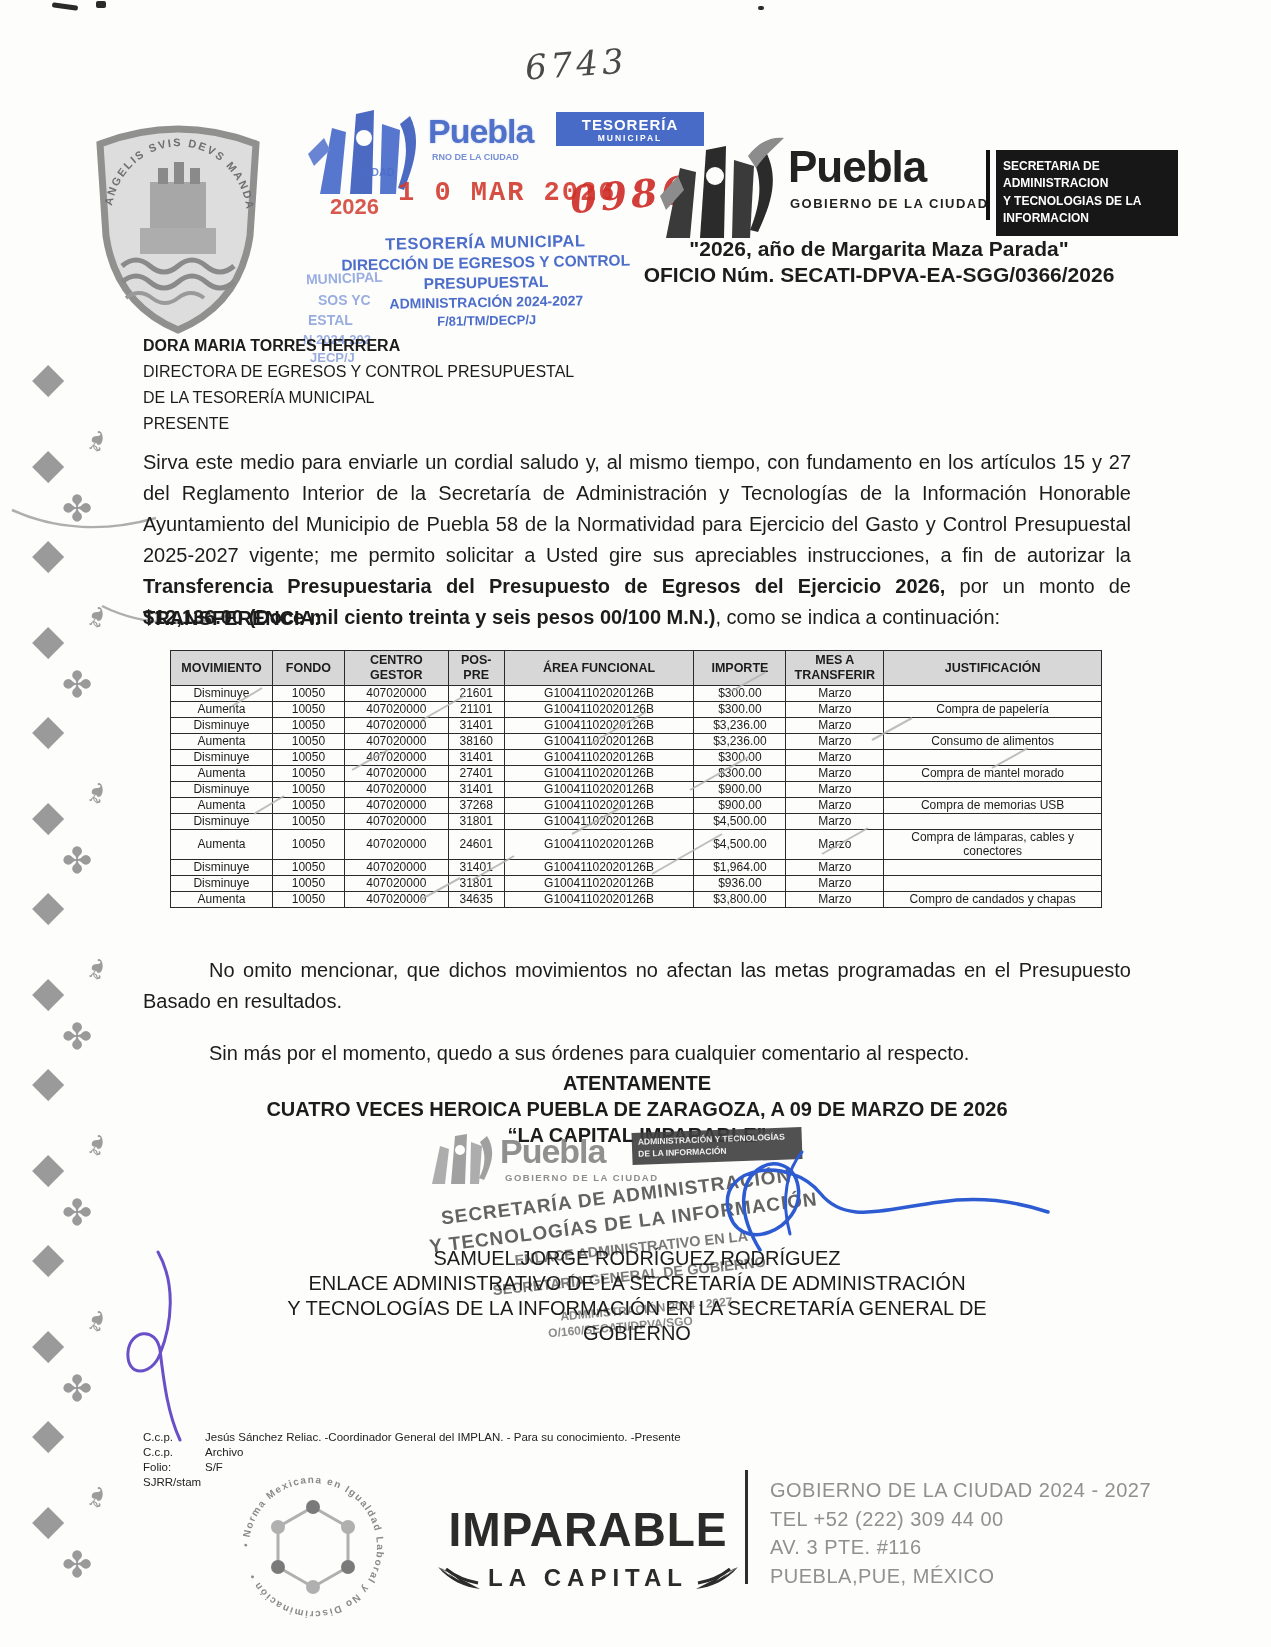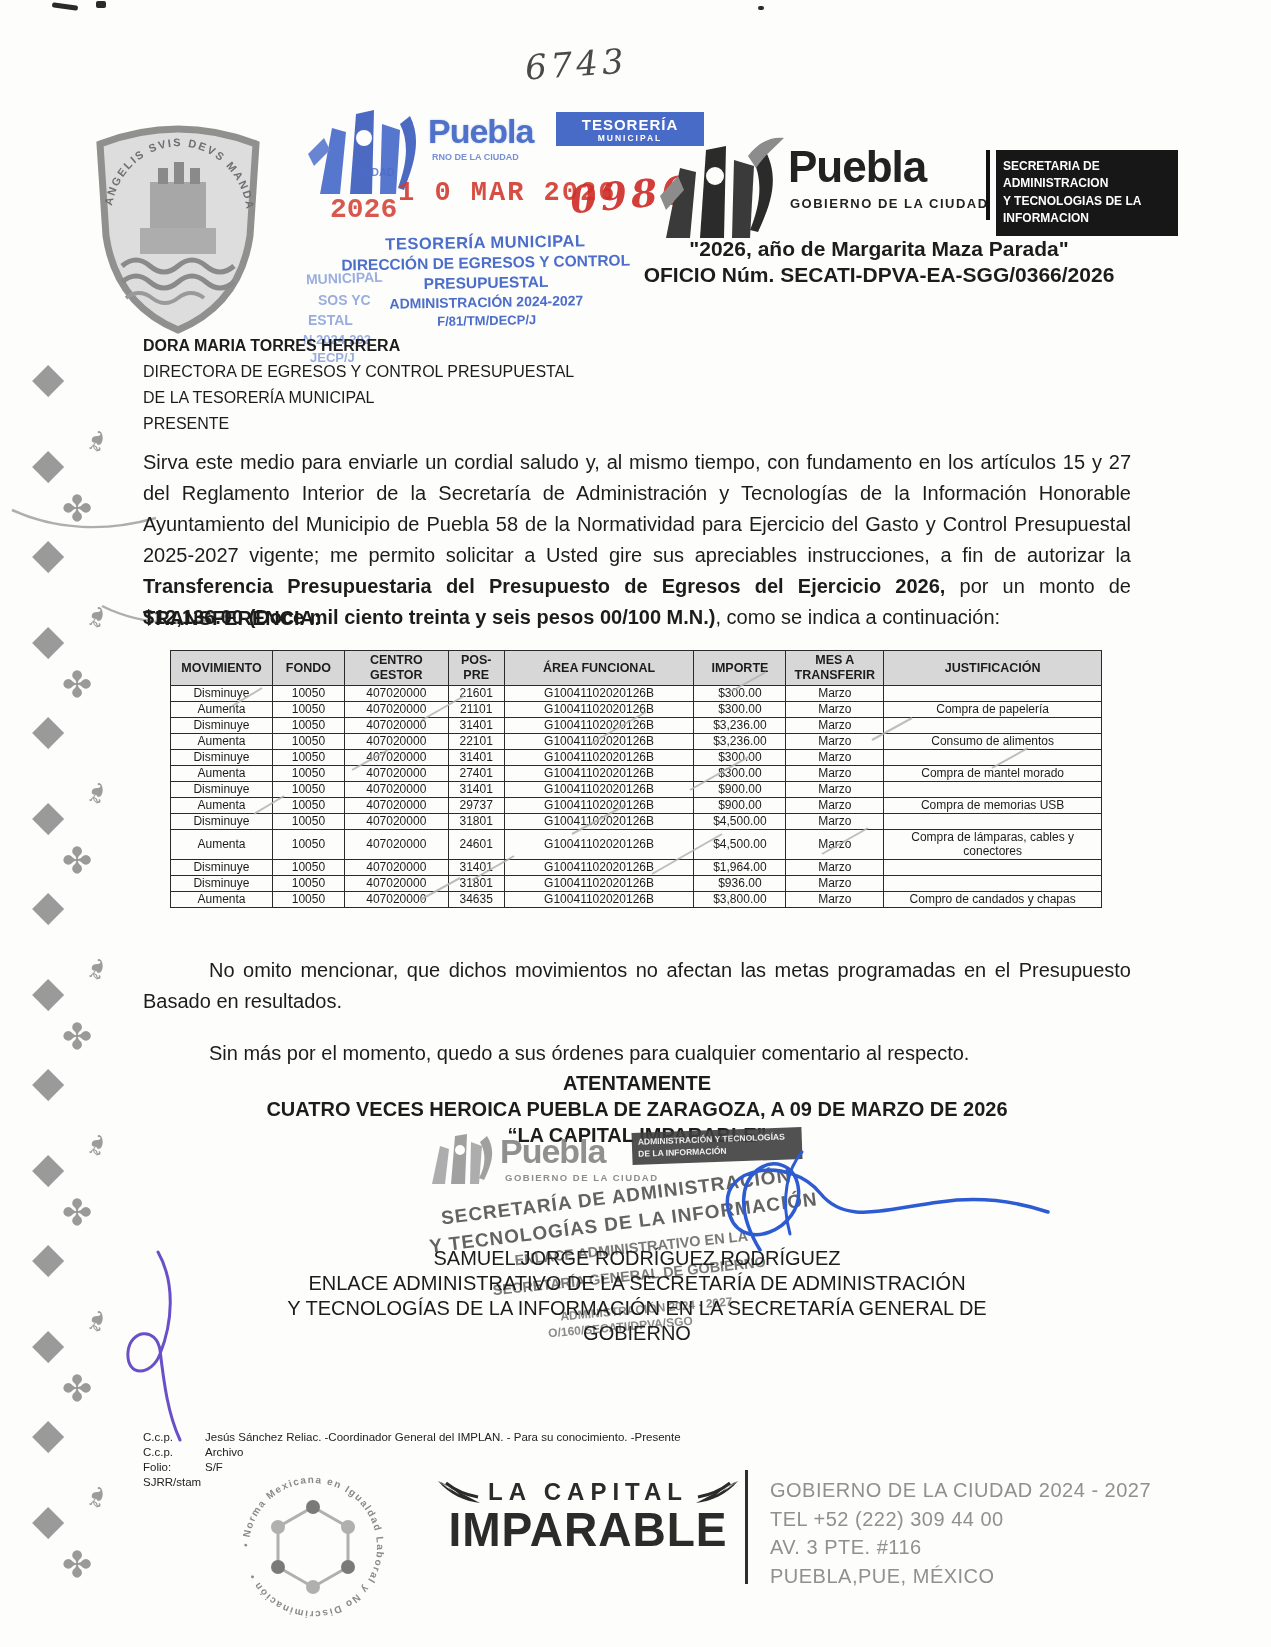--- a/index.html
+++ b/index.html
@@ -15,21 +15,21 @@
               letter-spacing:4px;transform:rotate(-4deg)}
   .blue-word{font-size:34px;font-weight:bold;color:#4166c5;letter-spacing:-1px;opacity:.92;
              text-shadow:0 0 2px rgba(70,100,200,.45)}
   .blue-box{background:#3a5fc4;color:#fff;text-align:center;padding:4px 20px 3px;opacity:.92}
   .blue-box .l1{font-size:15px;font-weight:bold;letter-spacing:1px}
   .blue-box .l2{font-size:8.5px;font-weight:bold;letter-spacing:2px}
   .red-date{font-family:"Liberation Mono",monospace;font-weight:bold;font-size:27px;color:#d23b30;
             letter-spacing:2px;opacity:.9}
   .red-num{font-family:"DejaVu Serif",serif;font-style:italic;font-weight:bold;font-size:38px;
            color:#cf2f2a;letter-spacing:4px;transform:rotate(-5deg);opacity:.92}
-  .red-partial{font-family:Liberation Mono, monospace;font-weight:bold;font-size:28px;color:#d23b30;opacity:.85}
+  .red-partial{font-family:Liberation Sans, sans-serif;font-weight:bold;font-size:22px;color:#d23b30;opacity:.85}
   .blue-lines{width:372px;text-align:center;color:#3f63c6;font-weight:bold;transform:rotate(-1deg);opacity:.93}
   .blue-lines .b0{font-size:16.5px;line-height:21px;letter-spacing:.5px}
   .blue-lines .b1,.blue-lines .b2{font-size:15.5px;line-height:20px}
   .blue-lines .b3{font-size:14px;line-height:19px}
   .blue-lines .b4{font-size:13px;line-height:18px}
   .ghost{position:absolute;color:#4a6cc9;font-weight:bold;opacity:.55}
   .g0{left:432px;top:152px;font-size:9px;opacity:.75}
   .g1{left:352px;top:166px;font-size:11px;opacity:.8}
   .g2{left:306px;top:270px;font-size:14px;transform:rotate(-2deg)}
   .g3{left:318px;top:292px;font-size:14px}
@@ -277,21 +277,21 @@
           <td>31401</td>
           <td>G10041102020126B</td>
           <td>$3,236.00</td>
           <td>Marzo</td>
           <td></td>
         </tr>
         <tr>
           <td>Aumenta</td>
           <td>10050</td>
           <td>407020000</td>
-          <td>22101</td>
+          <td>38160</td>
           <td>G10041102020126B</td>
           <td>$3,236.00</td>
           <td>Marzo</td>
           <td>Consumo de alimentos</td>
         </tr>
         <tr>
           <td>Disminuye</td>
           <td>10050</td>
           <td>407020000</td>
           <td>31401</td>
@@ -317,21 +317,21 @@
           <td>31401</td>
           <td>G10041102020126B</td>
           <td>$900.00</td>
           <td>Marzo</td>
           <td></td>
         </tr>
         <tr>
           <td>Aumenta</td>
           <td>10050</td>
           <td>407020000</td>
-          <td>29737</td>
+          <td>37268</td>
           <td>G10041102020126B</td>
           <td>$900.00</td>
           <td>Marzo</td>
           <td>Compra de memorias USB</td>
         </tr>
         <tr>
           <td>Disminuye</td>
           <td>10050</td>
           <td>407020000</td>
           <td>31801</td>
@@ -476,21 +476,21 @@
     <g fill="#7a7a7a">
       <circle cx="85" cy="45" r="7"></circle>
         <circle cx="120" cy="65" r="7" fill="#b0b0b0"></circle>
       <circle cx="120" cy="105" r="7"></circle>
         <circle cx="85" cy="125" r="7" fill="#b0b0b0"></circle>
       <circle cx="50" cy="105" r="7"></circle>
         <circle cx="50" cy="65" r="7" fill="#b0b0b0"></circle>
     </g>
   </svg>
 
-  <div class="abs brand-row" style="left:398px;top:1478px">
+  <div class="abs brand-row" style="left:398px;top:1564px">
     <svg width="46" height="26" style="transform:scaleX(-1)">
       <path d="M2,24 C18,22 32,16 44,2 L30,12 C36,6 40,4 44,2 L22,16 C30,9 36,5 42,3 Z" fill="#2b2b2b"></path>
       <path d="M4,18 C16,16 26,12 36,4" stroke="#2b2b2b" stroke-width="3" fill="none"></path>
     </svg>
     <span>LA CAPITAL</span>
     <svg width="46" height="26">
       <path d="M2,24 C18,22 32,16 44,2 L30,12 C36,6 40,4 44,2 L22,16 C30,9 36,5 42,3 Z" fill="#2b2b2b"></path>
       <path d="M4,18 C16,16 26,12 36,4" stroke="#2b2b2b" stroke-width="3" fill="none"></path>
     </svg>
   </div>

